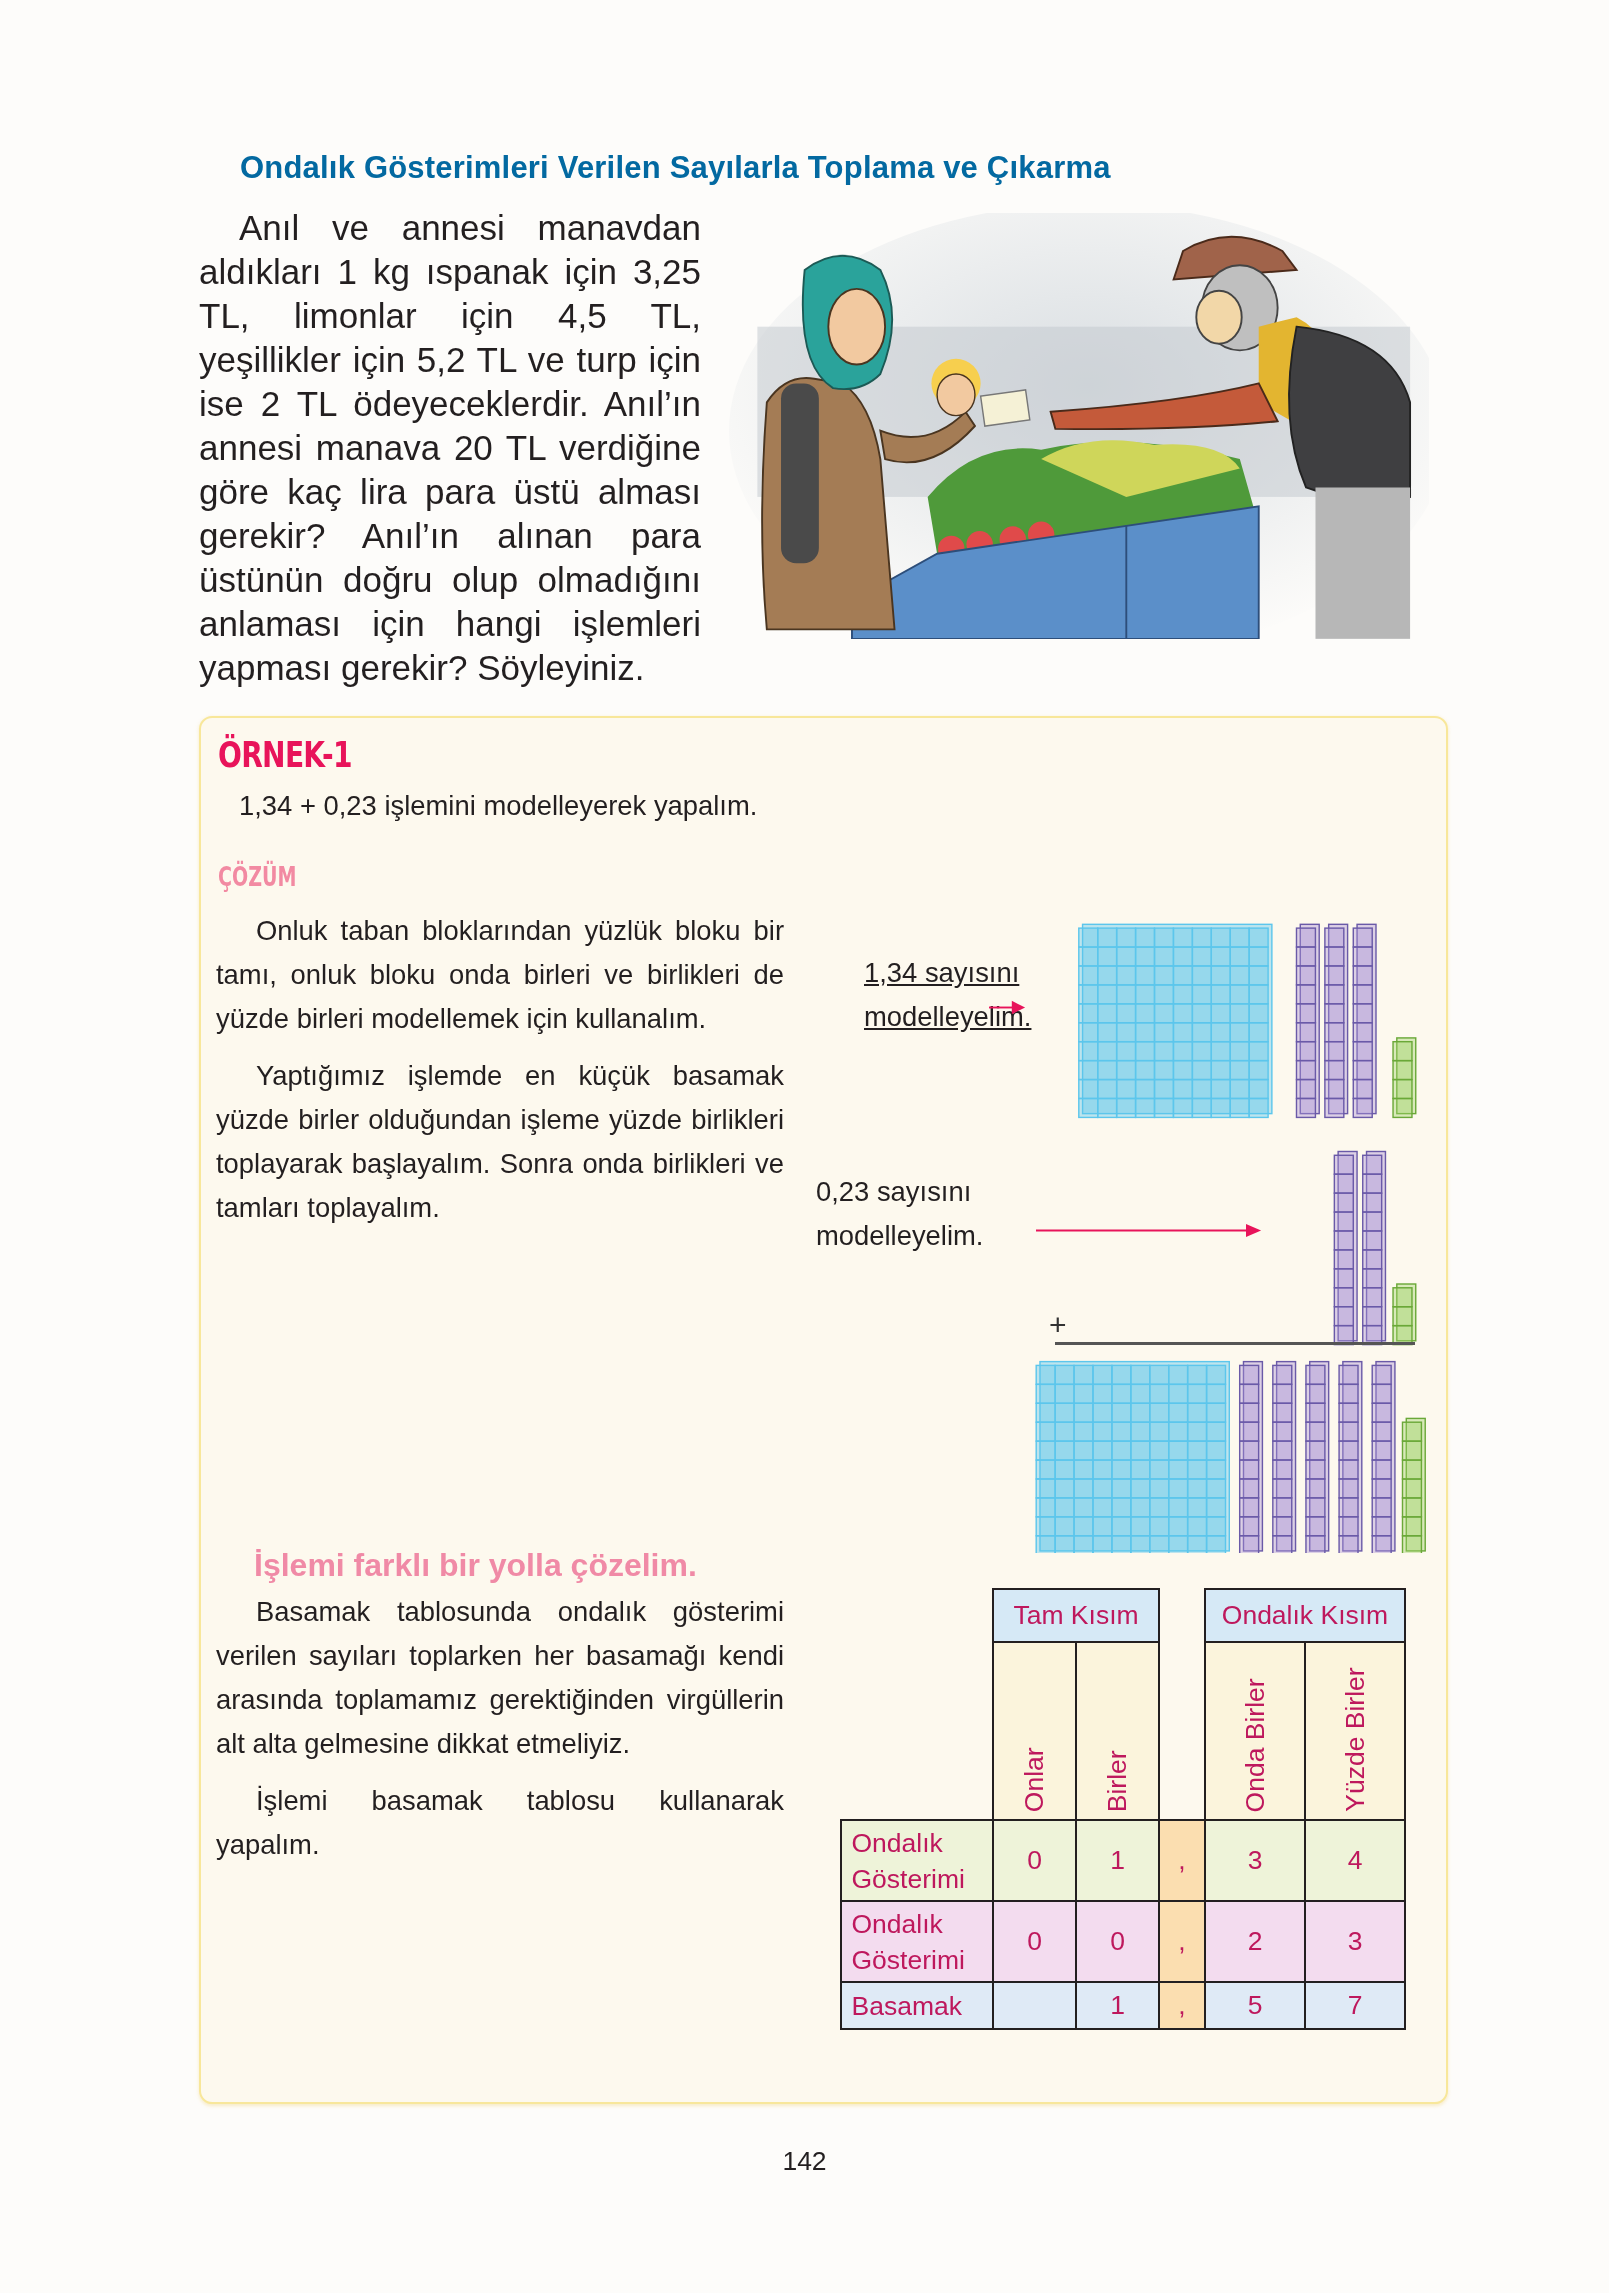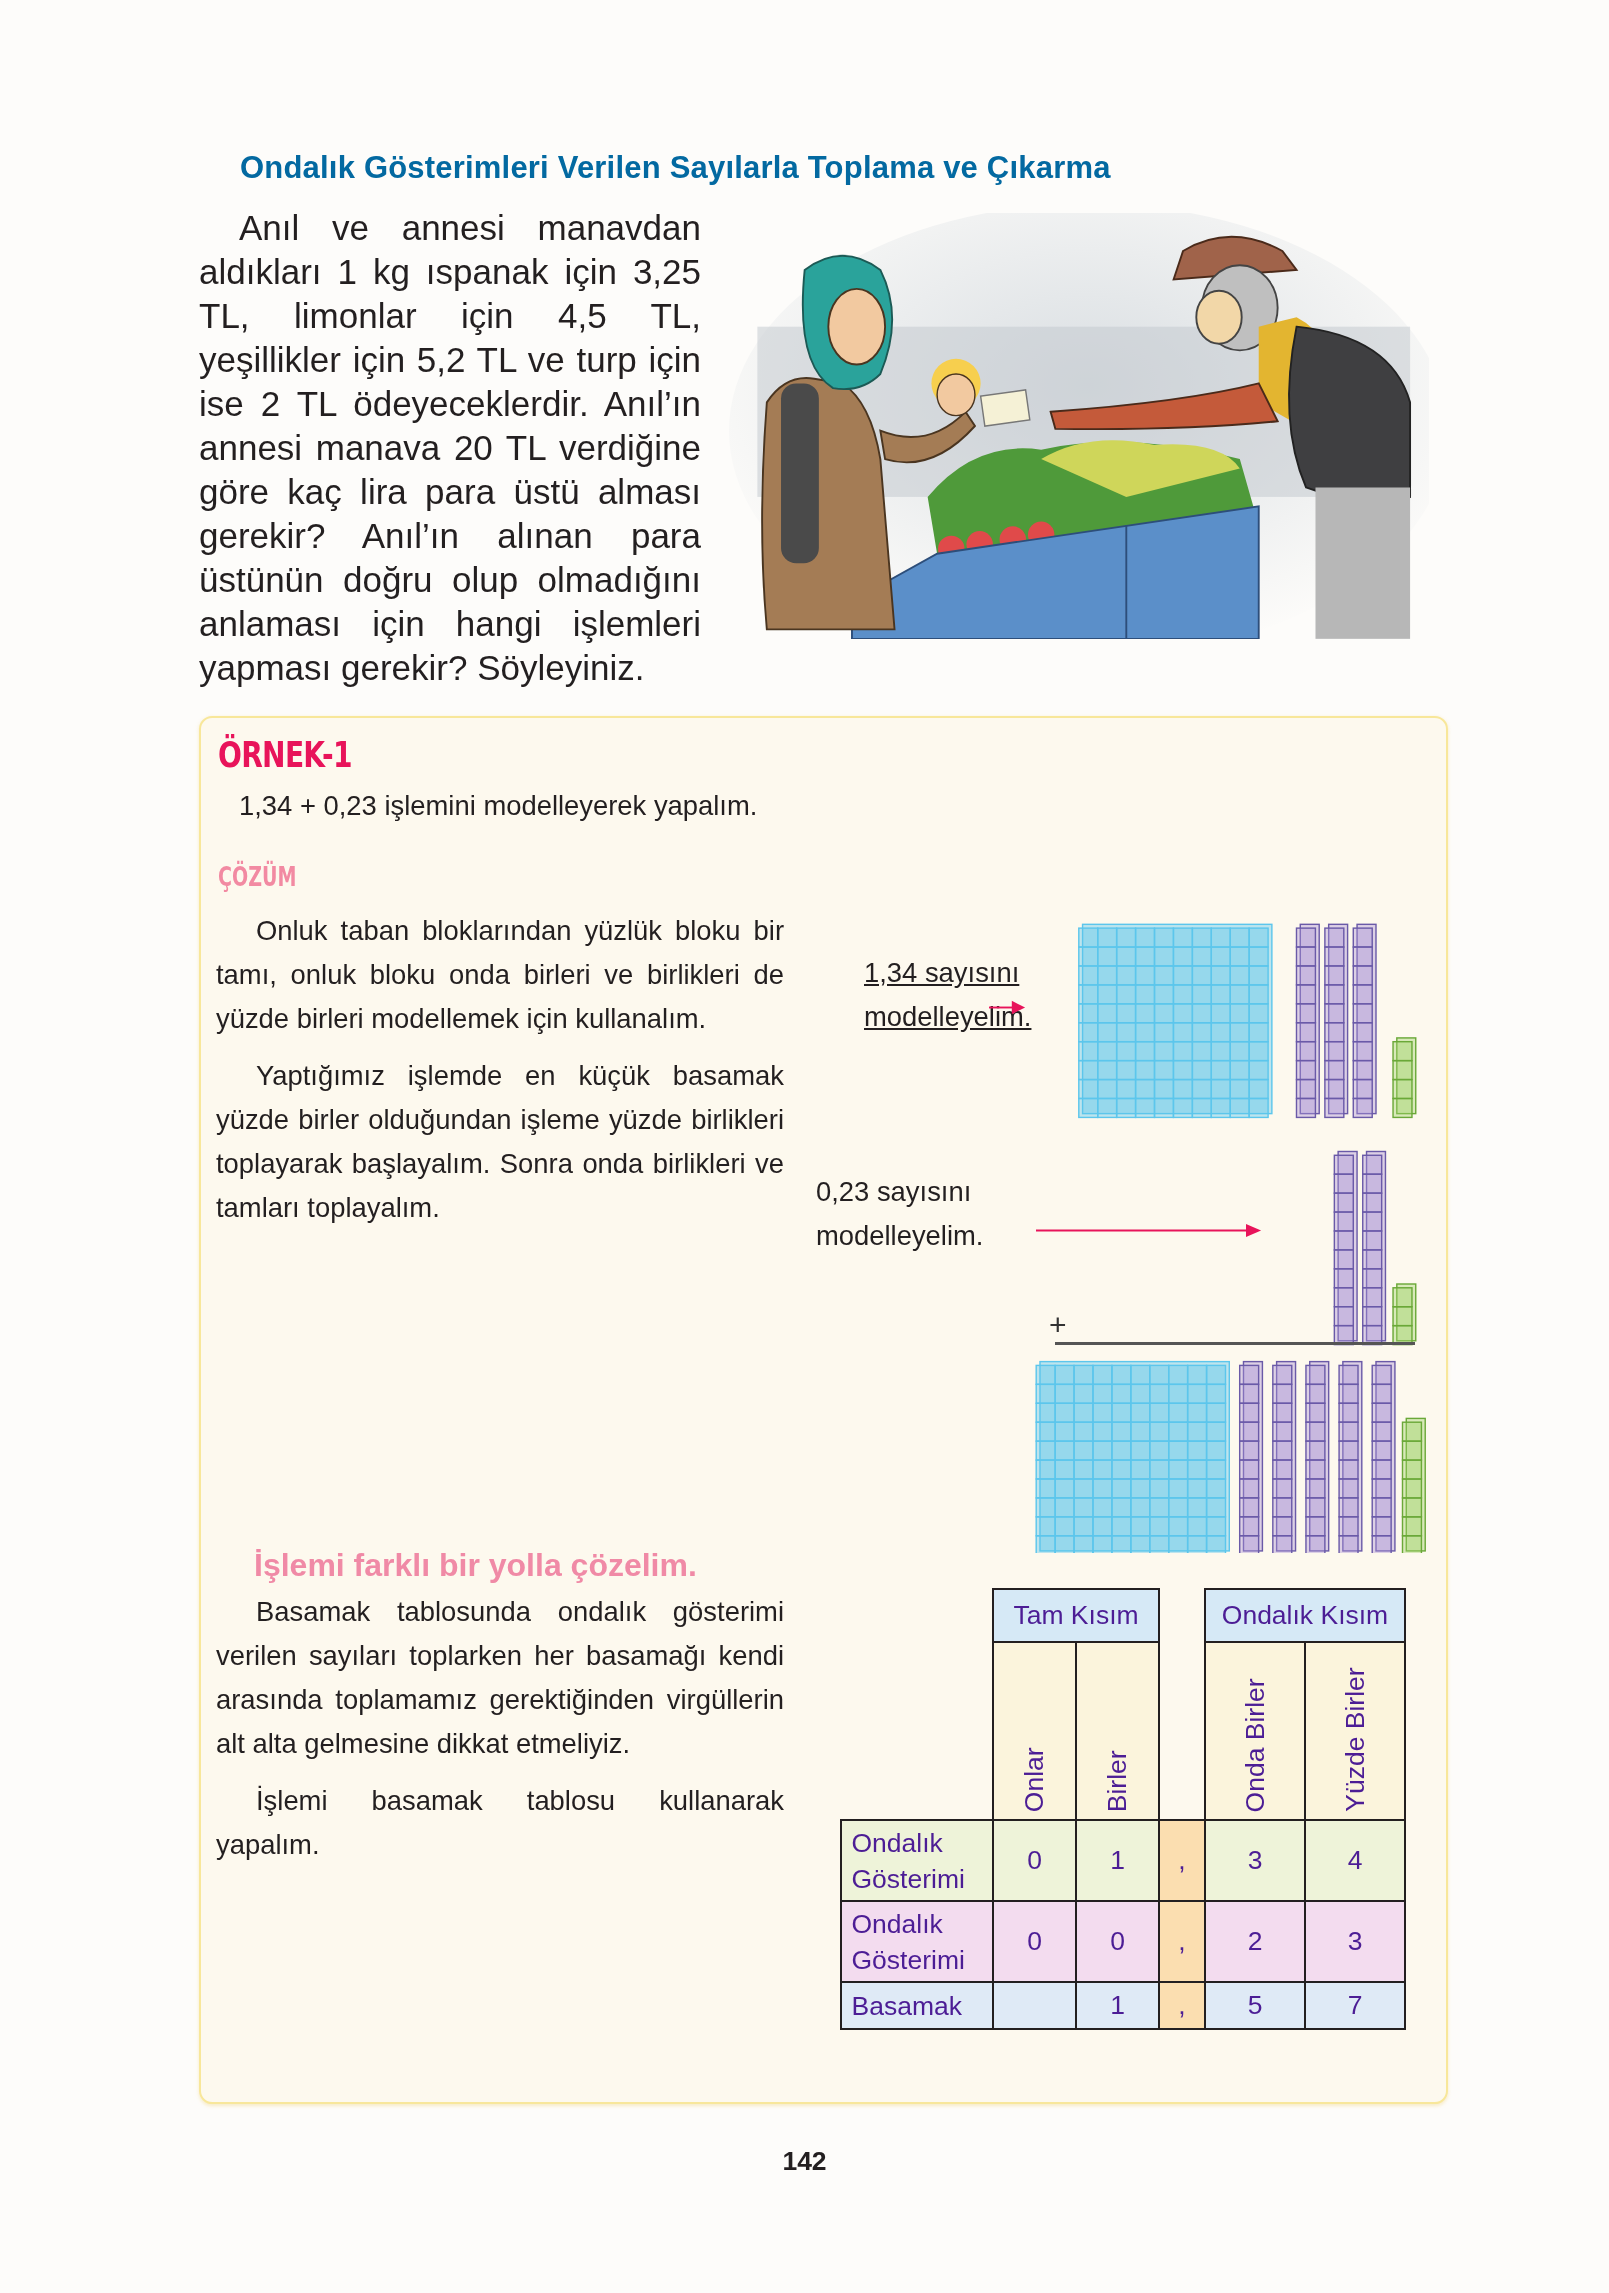--- a/index.html
+++ b/index.html
@@ -34,26 +34,26 @@
     font-family: "DejaVu Sans", sans-serif; transform: scaleX(0.72); transform-origin: left top;
   }
   .para {
     left: 216px; width: 568px; font-size: 27.4px; line-height: 44px; text-align: justify;
   }
   .para p { margin: 0 0 13.2px 0; text-indent: 40px; }
   .lbl { font-size: 27.4px; line-height: 44px; }
   .subhead {
     left: 254px; top: 1547px; font-size: 32px; font-weight: bold; color: #f08aa6;
   }
-  .page-num { left: 776px; top: 2146px; font-size: 26.5px; width: 57px; text-align: center; font-weight: bold; }
+  .page-num { left: 776px; top: 2146px; font-size: 26.5px; width: 57px; text-align: center; }
 
   
   table.pv {
     position: absolute; left: 840px; top: 1588px; border-collapse: collapse;
-    font-size: 26.5px; color: #4c1d95;
+    font-size: 26.5px; color: #be185d;
   }
   table.pv td { border: 2.8px solid #231f20; padding: 0; text-align: center; }
   table.pv td.gap { border: none; background: transparent; }
   .hdr { background: #d6e9f6; height: 51px; }
   .vert { background: #fbf4dc; height: 176px; vertical-align: bottom; }
   .vert span { display: inline-block; writing-mode: vertical-rl; transform: rotate(180deg); padding-bottom: 11.4px; }
   .r1 { background: #eef3d9; }
   .r2 { background: #f3dcef; }
   .r3 { background: #dfeaf6; }
   .comma { background: #fbdeb0 !important; border-left: 2.8px solid #231f20; border-right: 2.8px solid #231f20; }

